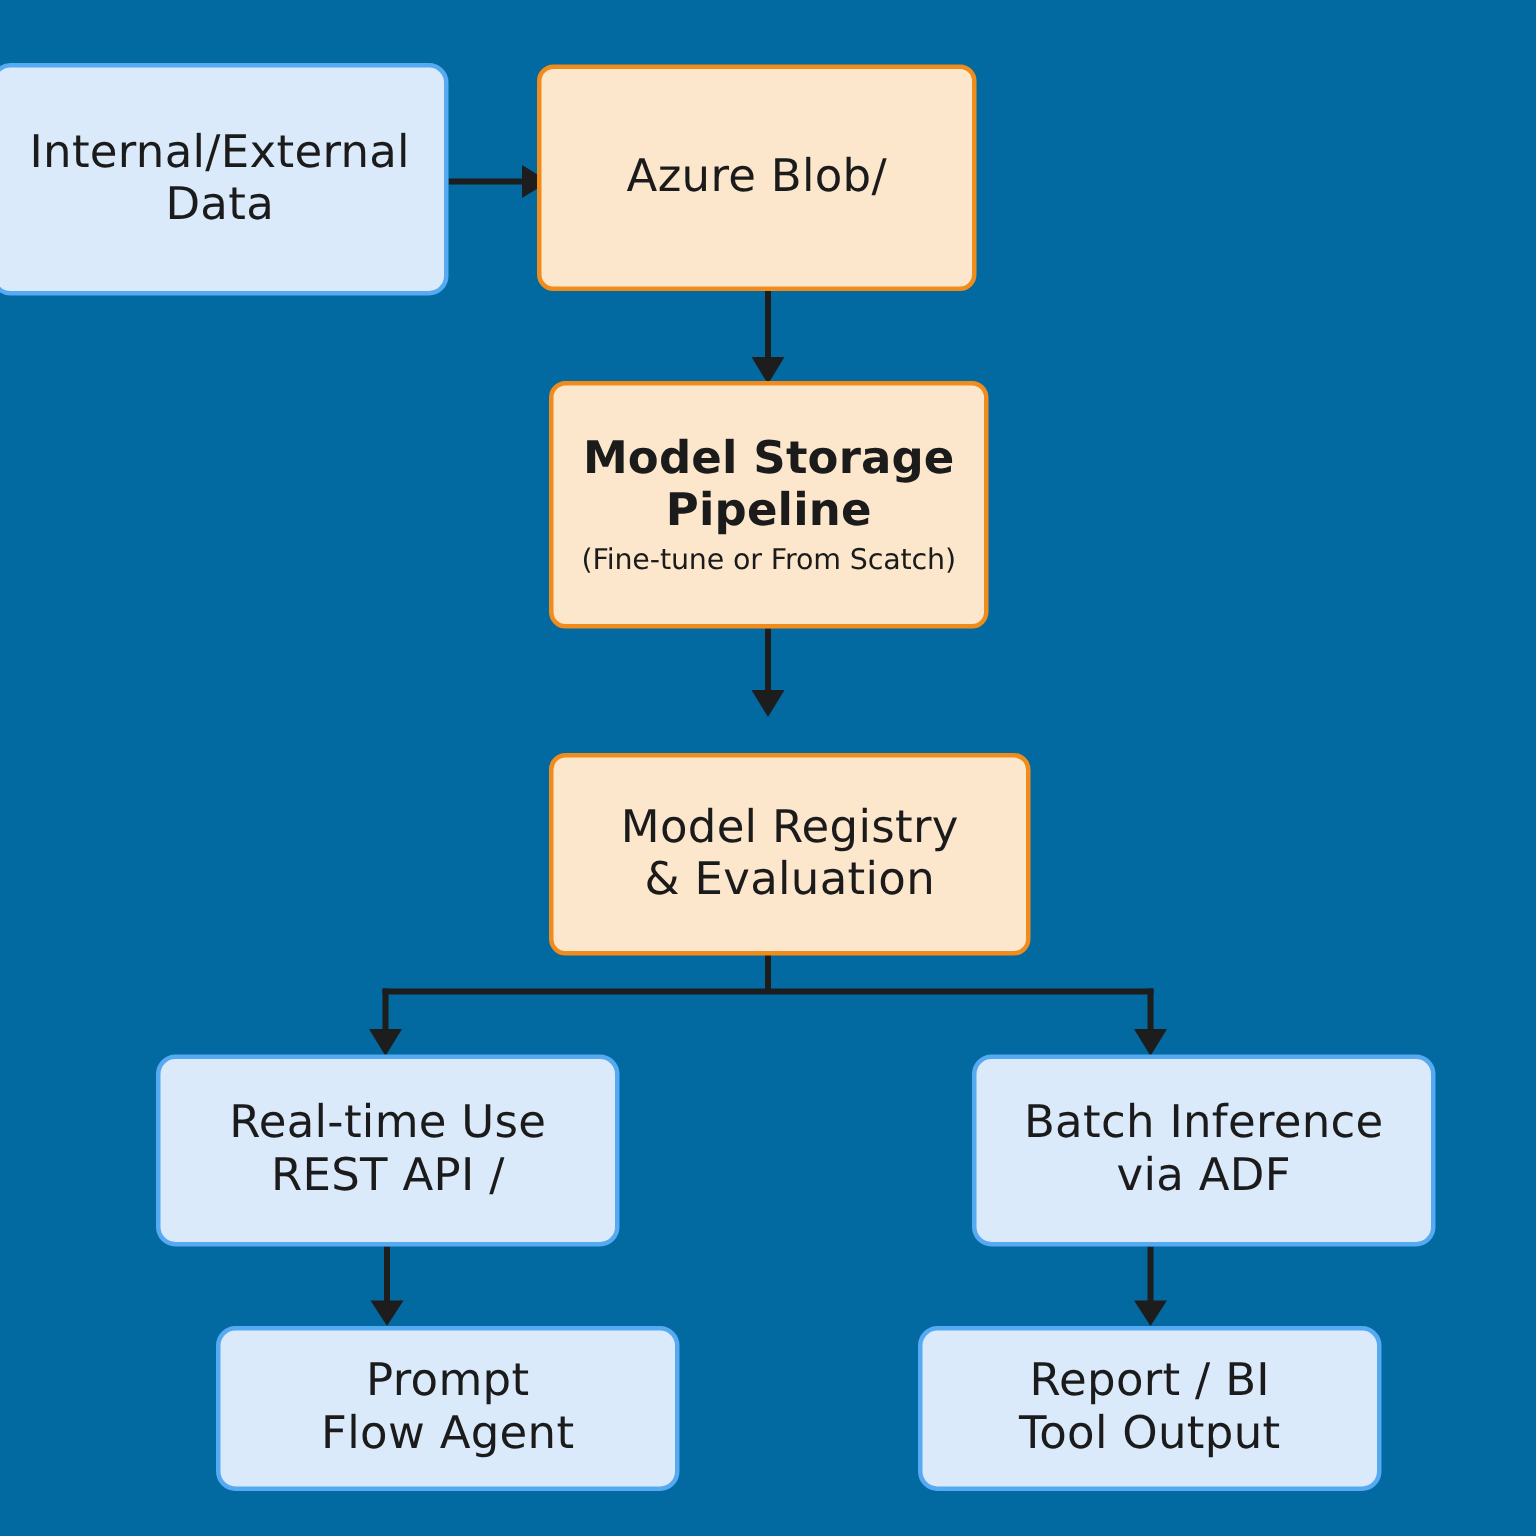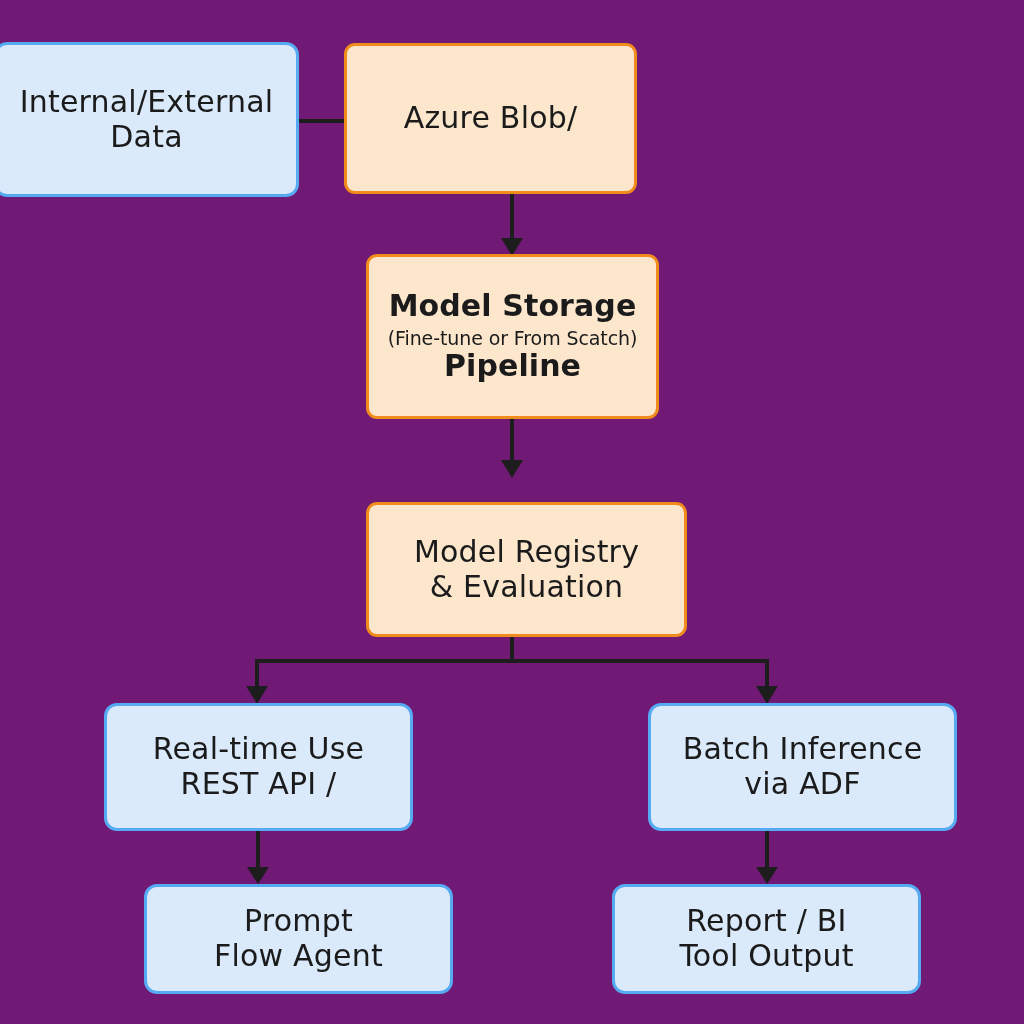--- a/index.html
+++ b/index.html
@@ -8,21 +8,21 @@
     padding: 0;
     background: #ffffff;
   }
   body {
     font-family: "DejaVu Sans", "Liberation Sans", sans-serif;
   }
   #canvas {
     position: relative;
     width: 1024px;
     height: 1024px;
-    background: #701a75;
+    background: #0369a1;
     overflow: hidden;
   }
   .node {
     position: absolute;
     box-sizing: border-box;
     display: flex;
     flex-direction: column;
     align-items: center;
     justify-content: center;
     text-align: center;
@@ -118,28 +118,28 @@
       <path class="edge-path" d="M 767 831 L 767 869"></path>
       <polygon class="arrow-head" points="756,867 778,867 767,884"></polygon>
     </g>
   </svg>
 
   <div class="node node-blue" style="left:-6px; top:42px; width:305px; height:155px;">
     <span class="line title">Internal/External</span>
     <span class="line title">Data</span>
   </div>
 
-  <div class="node node-orange" style="left:344px; top:43px; width:293px; height:151px;">
+  <div class="node node-orange" style="left:358px; top:43px; width:293px; height:151px;">
     <span class="line title">Azure Blob/</span>
   </div>
 
   <div class="node node-orange" style="left:366px; top:254px; width:293px; height:165px;">
     <span class="line title-bold">Model Storage</span>
+    <span class="line title-bold">Pipeline</span>
     <span class="line subtitle">(Fine-tune or From Scatch)</span>
-    <span class="line title-bold">Pipeline</span>
   </div>
 
   <div class="node node-orange" style="left:366px; top:478px; width:321px; height:135px;margin-top:24px;">
     <span class="line title">Model Registry</span>
     <span class="line title">&amp; Evaluation</span>
   </div>
 
   <div class="node node-blue" style="left:104px; top:703px; width:309px; height:128px;">
     <span class="line title">Real-time Use</span>
     <span class="line title">REST API /</span>

